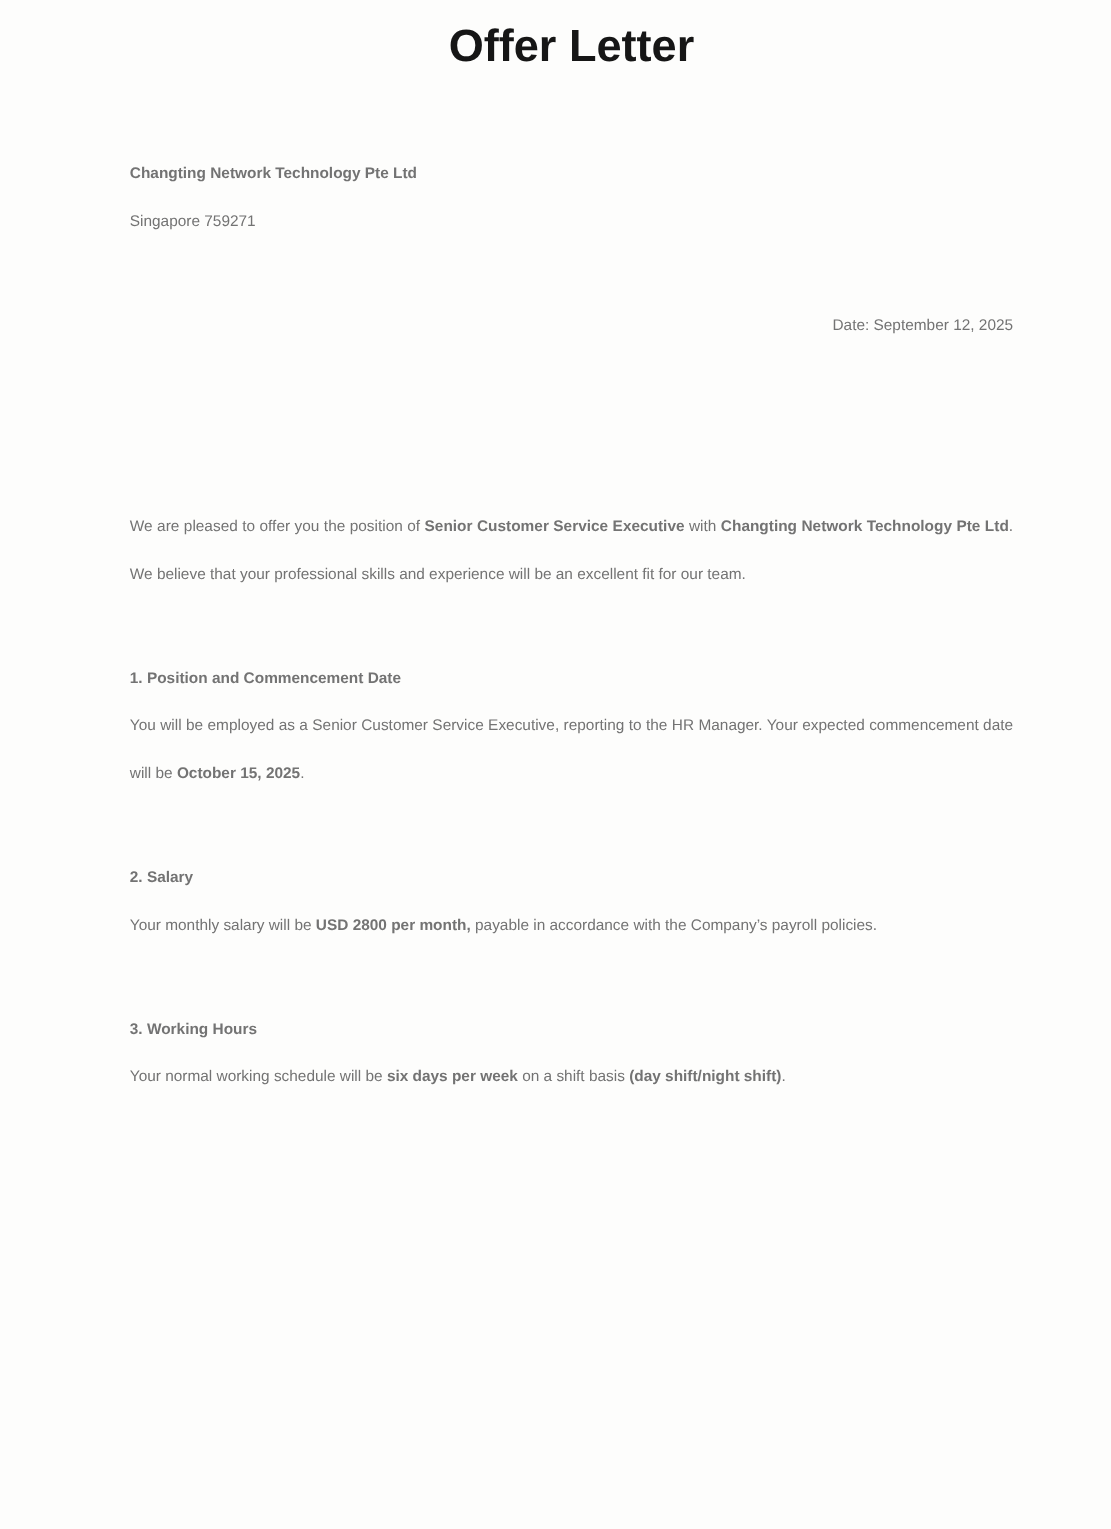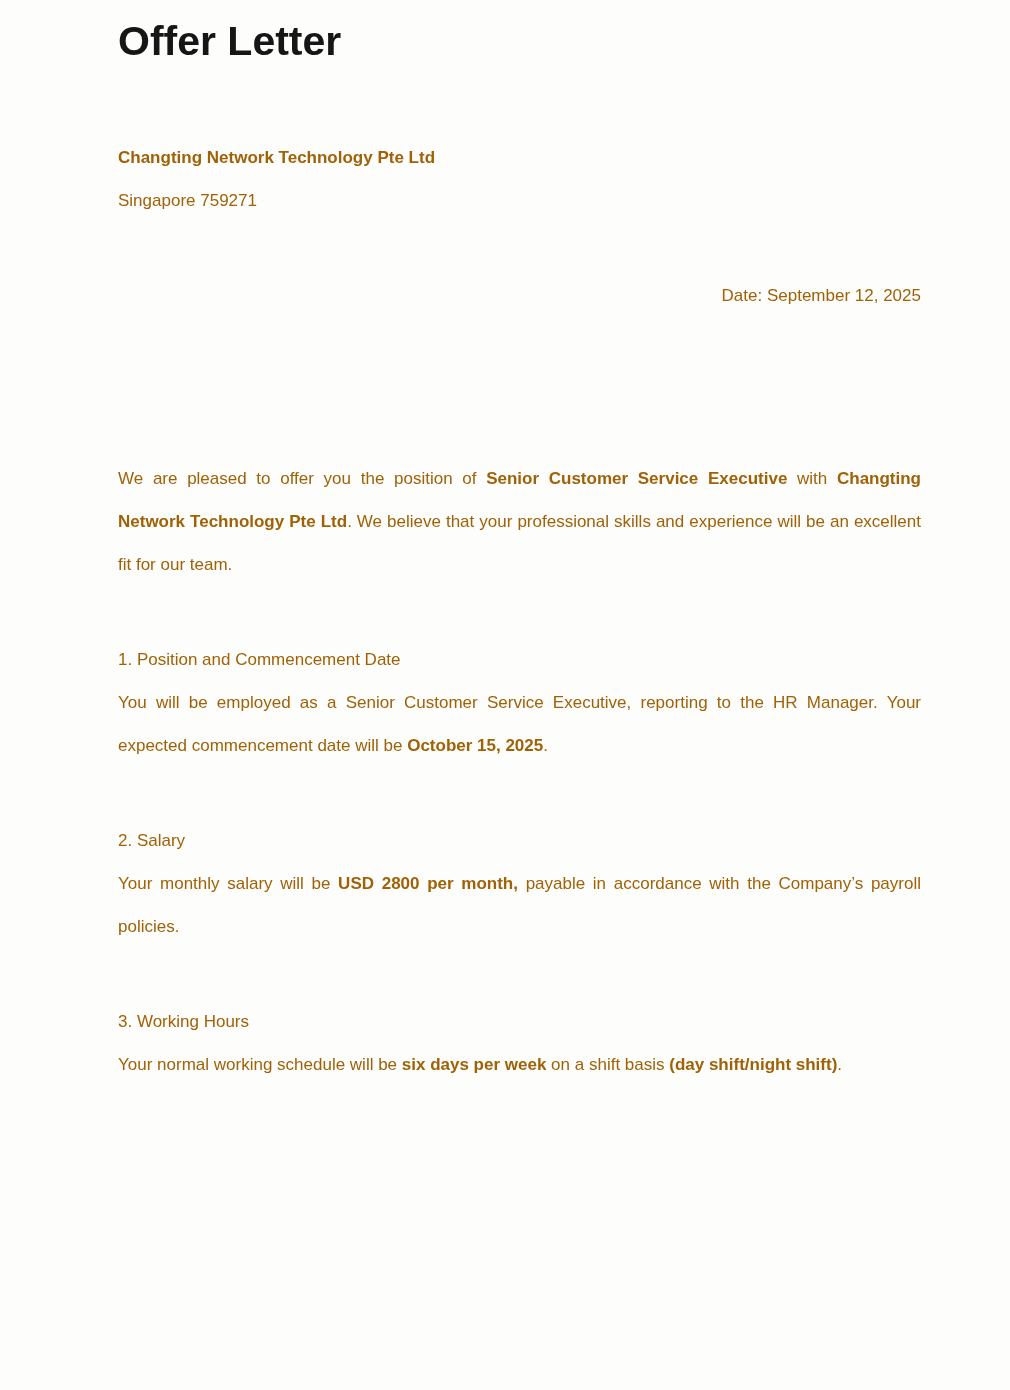--- a/index.html
+++ b/index.html
@@ -19,27 +19,28 @@
     width: 1010px;
     height: 1390px;
     padding: 16px 89px 0 118px;
     background: #fdfdfc;
   }
   .title {
     margin: 0;
     font-size: 41px;
     line-height: 50px;
     font-weight: bold;
+    text-align: center;
     color: #161616;
   }
   p {
     margin: 0;
-    font-size: 17px;
+    font-size: 14px;
     line-height: 43px;
-    color: #a16207;
+    color: #737373;
   }
   .company-block {
     margin-top: 70px;
   }
   .company-name {
     font-weight: bold;
   }
   .date-line {
     margin-top: 52px;
     text-align: right;
@@ -47,21 +48,21 @@
   .para {
     text-align: justify;
   }
   .intro {
     margin-top: 140px;
   }
   .section {
     margin-top: 52px;
   }
   .section-heading {
-    font-weight: normal;
+    font-weight: bold;
   }
   b {
     font-weight: bold;
   }
 </style>
 </head>
 <body>
 
 <div class="page">
 

